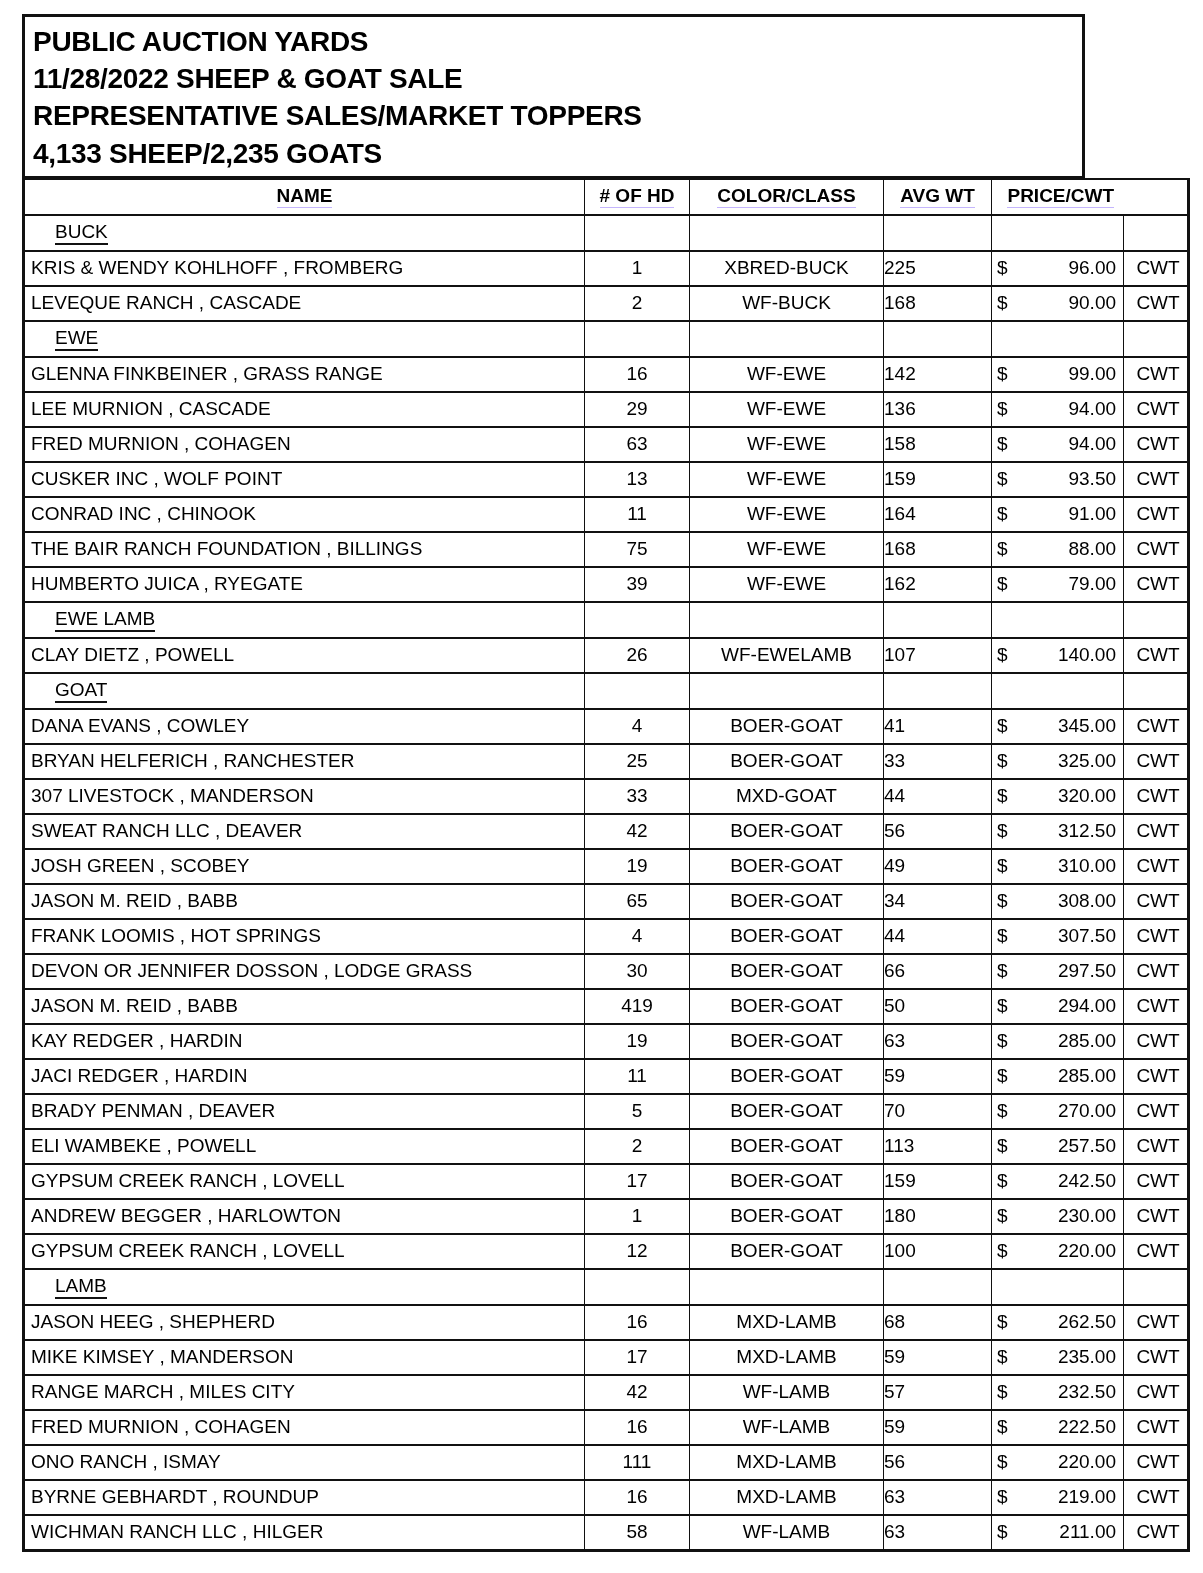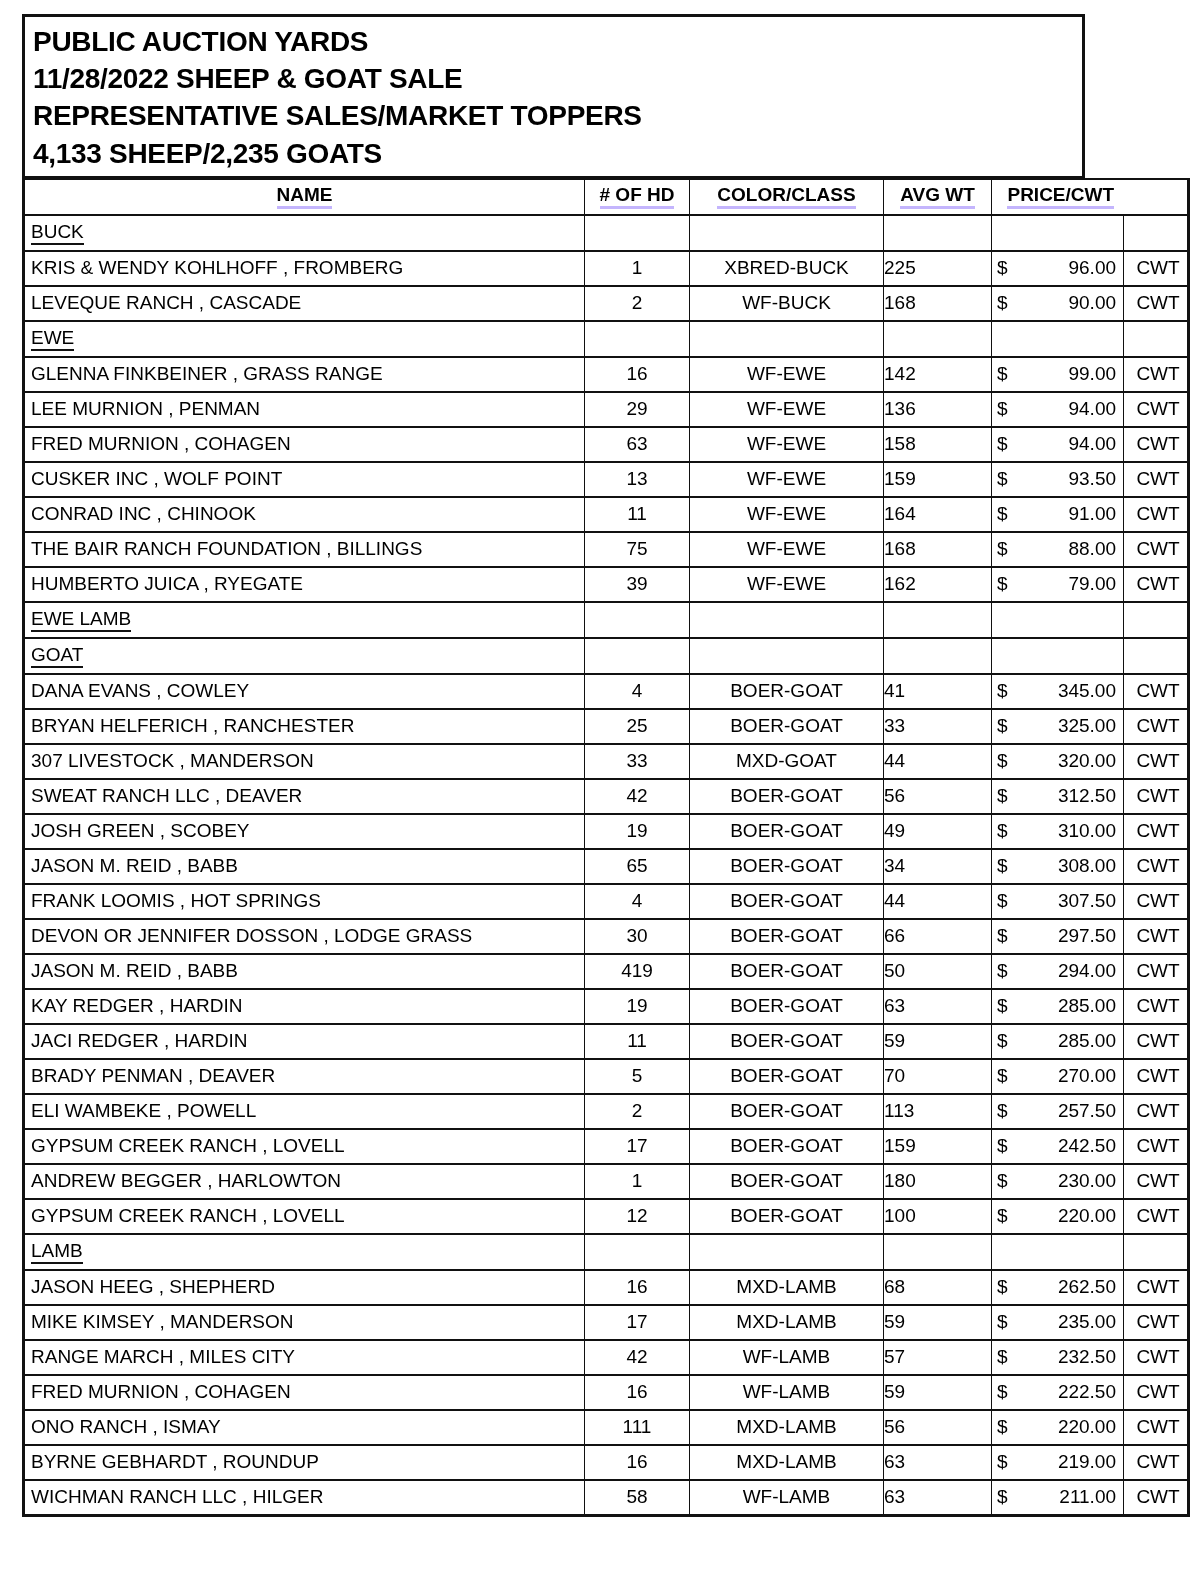--- a/index.html
+++ b/index.html
@@ -72,21 +72,21 @@
   tr.head-row td {
     height: 34px;
     border-top-width: 2px;
     border-bottom-width: 2px;
     font-weight: bold;
     text-align: center;
     vertical-align: middle;
   }
   tr.head-row td .hu {
     display: inline-block;
-    border-bottom: 3px solid #c4b5fd;
+    border-bottom: 1px solid #c4b5fd;
     padding-bottom: 1px;
     line-height: 1.05;
   }
   td.head-price {
     text-align: left;
     padding-left: 6px !important;
     border-right: none !important;
   }
   td.head-price-pad { border-left: none !important; }
 
@@ -98,20 +98,21 @@
   td.section-label {
     text-align: left;
     padding-left: 6px !important;
     font-weight: bold;
   }
   td.section-label .su {
     display: inline-block;
     border-bottom: 2px solid #111;
     padding-bottom: 1px;
     line-height: 1.05;
+    margin-left: 24px;
   }
 
   
   td.name    { text-align: left;   padding-left: 6px !important; margin-top: 41px; }
   td.hd      { text-align: center; }
   td.cls     { text-align: center; }
   td.wt      { text-align: left; }
   td.cur     { text-align: left;   padding-left: 5px !important; border-right: none !important; }
   td.price   { text-align: right;  padding-right: 7px !important; border-left: none !important; margin-top: 22px; }
   td.unit    { text-align: center;   padding-left: 5px !important; }
@@ -186,21 +187,21 @@
         <tr>
           <td class="name">GLENNA FINKBEINER , GRASS RANGE</td>
           <td class="hd">16</td>
           <td class="cls">WF-EWE</td>
           <td class="wt">142</td>
           <td class="cur">$</td>
           <td class="price">99.00</td>
           <td class="unit">CWT</td>
         </tr>
         <tr>
-          <td class="name">LEE MURNION , PENMAN</td>
+          <td class="name">LEE MURNION , CASCADE</td>
           <td class="hd">29</td>
           <td class="cls">WF-EWE</td>
           <td class="wt">136</td>
           <td class="cur">$</td>
           <td class="price">94.00</td>
           <td class="unit">CWT</td>
         </tr>
         <tr>
           <td class="name">FRED MURNION , COHAGEN</td>
           <td class="hd">63</td>
@@ -248,20 +249,29 @@
         </tr>
         <tr class="section-row">
           <td class="section-label"><span class="su">EWE LAMB</span></td>
           <td class="hd"></td>
           <td class="cls"></td>
           <td class="wt"></td>
           <td class="cur"></td>
           <td class="price"></td>
           <td class="unit"></td>
         </tr>
+        <tr>
+          <td class="name">CLAY DIETZ , POWELL</td>
+          <td class="hd">26</td>
+          <td class="cls">WF-EWELAMB</td>
+          <td class="wt">107</td>
+          <td class="cur">$</td>
+          <td class="price">140.00</td>
+          <td class="unit">CWT</td>
+        </tr>
         <tr class="section-row">
           <td class="section-label"><span class="su">GOAT</span></td>
           <td class="hd"></td>
           <td class="cls"></td>
           <td class="wt"></td>
           <td class="cur"></td>
           <td class="price"></td>
           <td class="unit"></td>
         </tr>
         <tr>

